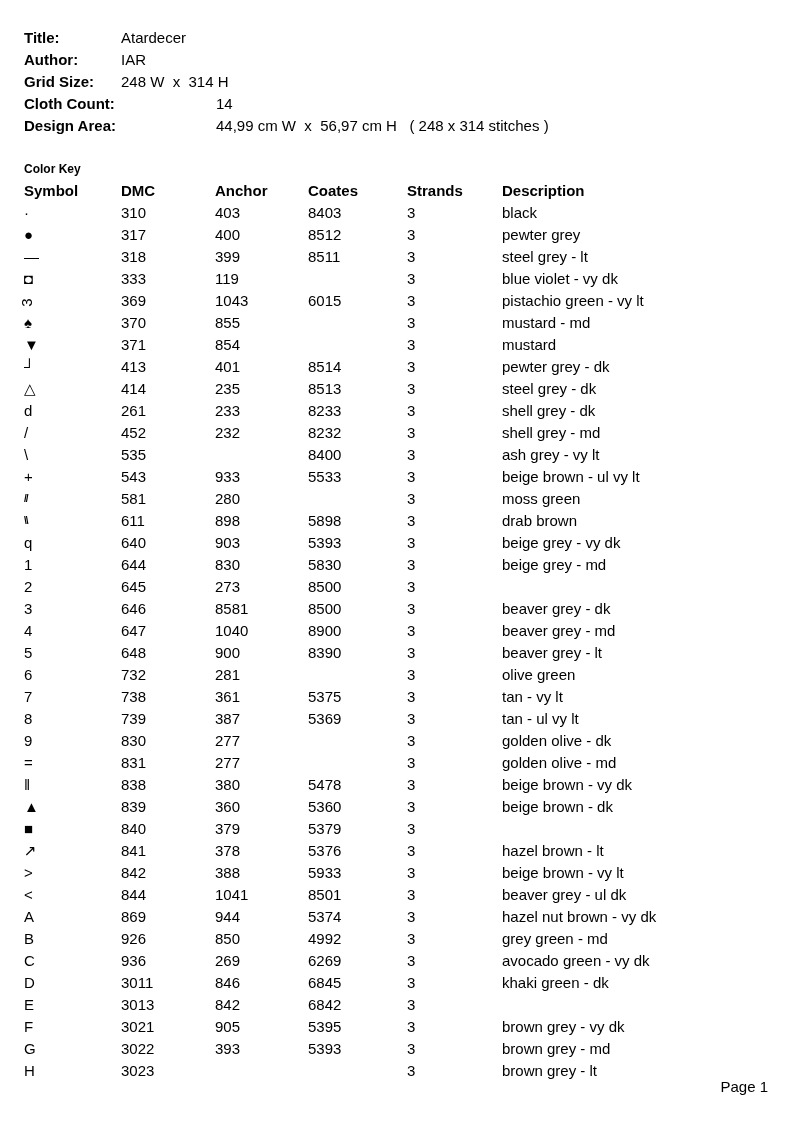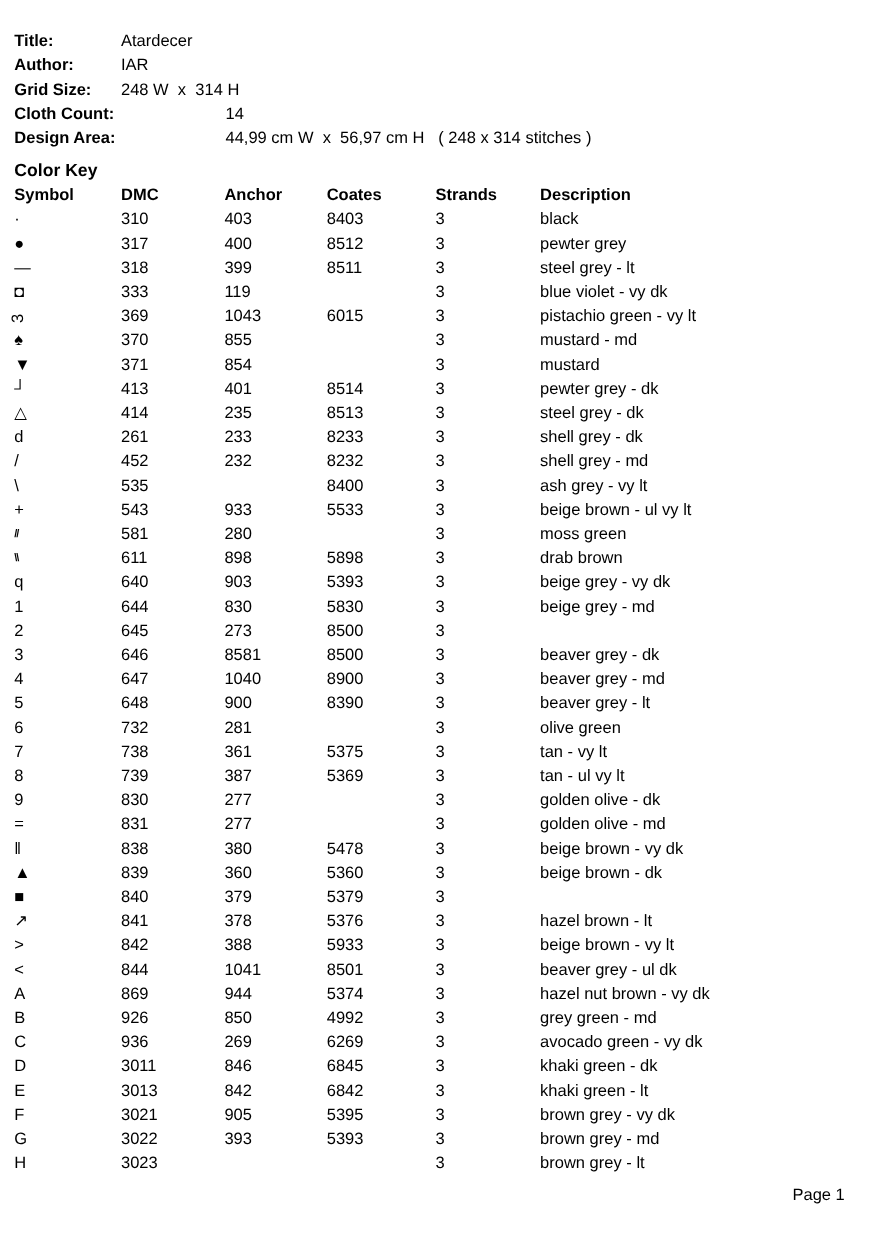--- a/index.html
+++ b/index.html
@@ -12,21 +12,21 @@
     height: 1122px;
     position: relative;
     color: #000;
     font-family: "Liberation Sans", "DejaVu Sans", sans-serif;
     overflow: hidden;
   }
   .sheet {
     position: absolute;
     inset: 0;
     box-sizing: border-box;
-    padding: 27px 24px 0 13px;
+    padding: 27px 24px 0 24px;
     border-radius: 14px;
   }
   
   .info-line {
     position: relative;
     height: 22px;
     line-height: 22px;
     font-size: 15px;
   }
   .info-line .lbl {
@@ -35,24 +35,24 @@
   .info-line .val {
     position: absolute;
     top: 0;
     font-weight: normal;
     white-space: pre;
   }
   .val.v1 { left: 97px; }
   .val.v2 { left: 192px; }
   
   .section-title {
-    margin-top: 8px;
+    margin-top: 21px;
     height: 22px;
     line-height: 22px;
-    font-size: 16px;
+    font-size: 12px;
     font-weight: bold;
   }
   .krow {
     display: grid;
     grid-template-columns: 97px 94px 93px 99px 95px 1fr;
     height: 22px;
   }
   .krow > span {
     line-height: 22px;
     font-size: 15px;
@@ -407,21 +407,20 @@
           <span>6845</span>
           <span>3</span>
           <span>khaki green - dk</span>
         </div>
         <div class="krow">
           <span class="sym"><span>E</span></span>
           <span>3013</span>
           <span>842</span>
           <span>6842</span>
           <span>3</span>
-          <span>khaki green - lt</span>
         </div>
         <div class="krow">
           <span class="sym"><span>F</span></span>
           <span>3021</span>
           <span>905</span>
           <span>5395</span>
           <span>3</span>
           <span>brown grey - vy dk</span>
         </div>
         <div class="krow">

